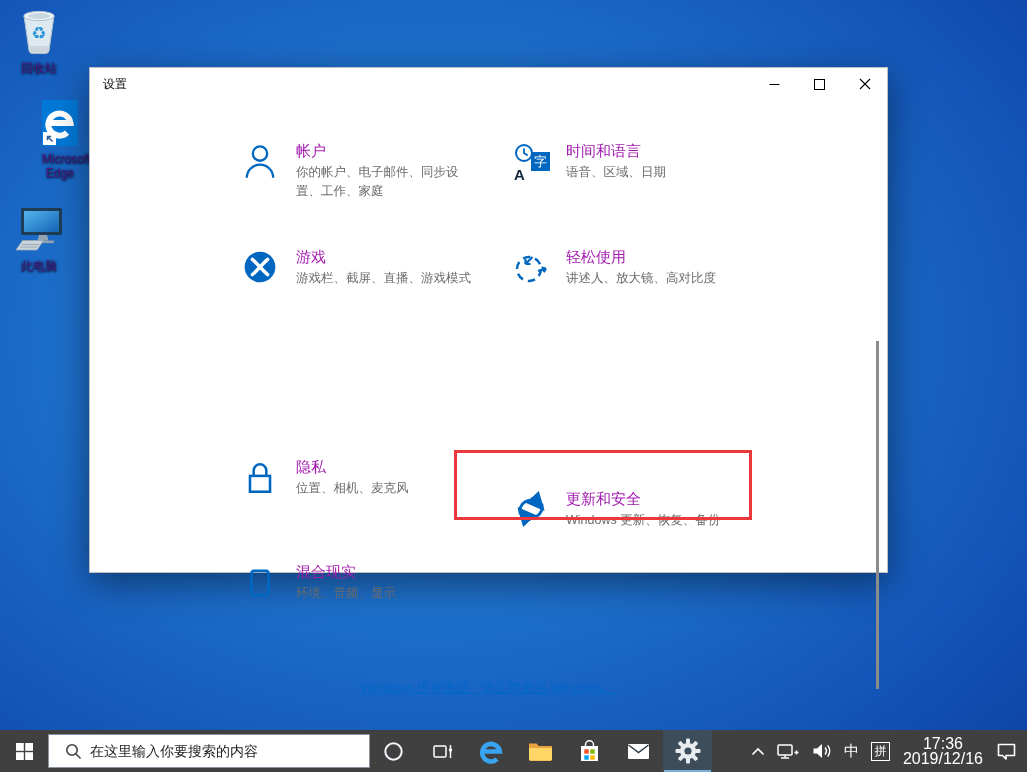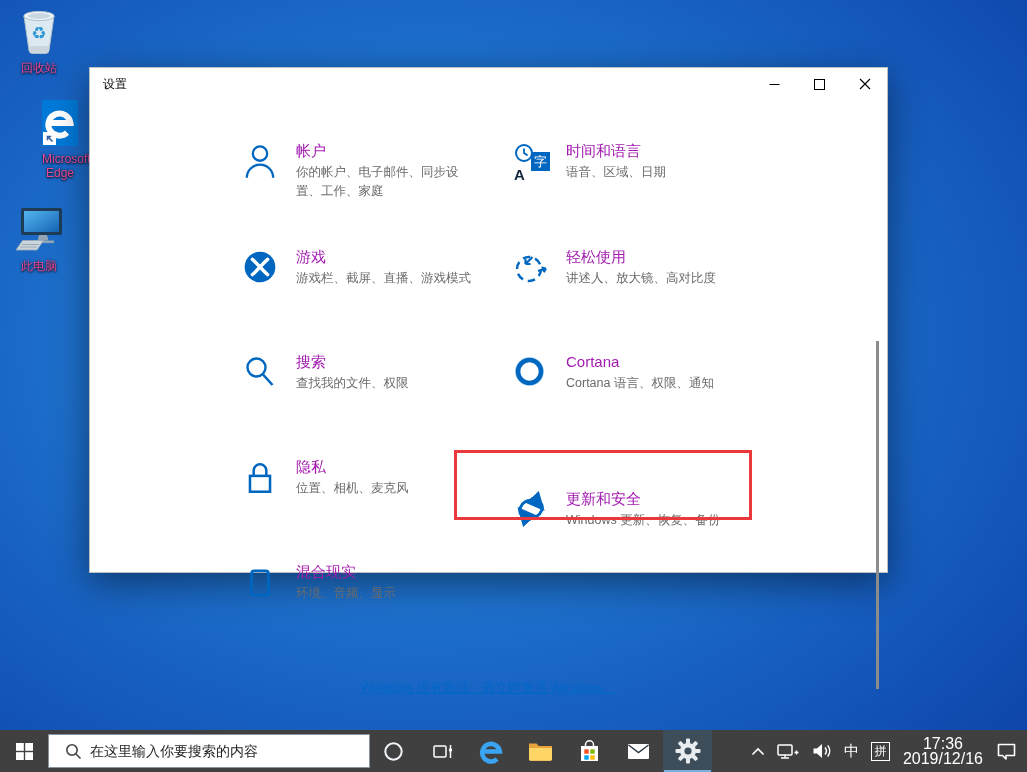--- a/index.html
+++ b/index.html
@@ -8,21 +8,21 @@
     font-family: "Liberation Sans", "DejaVu Sans", sans-serif;
     position: relative;
     background: radial-gradient(ellipse 950px 720px at 42% 44%,
       #2a85dc 0%, #1d6fcb 38%, #1355b8 66%, #0d41a4 88%, #0b3a97 100%);
   }
 
   
   .desktop-icon { position:absolute; width:78px; text-align:center; cursor:default; }
   .desktop-icon .art { height:52px; display:flex; align-items:center; justify-content:center; position:relative; }
   .desktop-icon .lbl {
-    margin-top:3px; color:#ec4899; font-size:12px; line-height:14px;
+    margin-top:3px; color:#4c1d95; font-size:12px; line-height:14px;
     text-shadow: 0 1px 2px rgba(0,0,0,.85), 0 0 3px rgba(0,0,0,.6);
   }
   #di-recycle { left:0; top:6px; }
   #di-edge    { left:0; top:97px;padding-left:42px; }
   #di-pc      { left:0; top:204px; }
   .recycle-wrap { position:relative; width:46px; height:50px; }
   .recycle-glyph { position:absolute; left:0; right:0; top:16px; text-align:center;
     color:#2f97d8; font-size:17px; font-family:"DejaVu Sans",sans-serif; }
   .edge-tile { width:46px; height:46px; background:#0079d8; position:relative;
     display:flex; align-items:center; justify-content:center; }
@@ -203,45 +203,21 @@
         <path d="M20.5 8 L13.5 15 M13.5 15 v-5 M13.5 15 h5" fill="none" stroke="#0067c0" stroke-width="2.2"></path>
         <path d="M26 22 l8 -2.5 M34 19.5 l-4.5 -0.8 M34 19.5 l-2.2 3.8" fill="none" stroke="#0067c0" stroke-width="2.2"></path>
       </svg>
     </div>
     <div class="tile-text">
       <div class="tile-title">轻松使用</div>
       <div class="tile-sub">讲述人、放大镜、高对比度</div>
     </div>
   </div>
 
-  <div class="tile" style="left:152px; top:284px;">
-    <div class="icon-box">
-      <svg width="36" height="36" viewBox="0 0 36 36">
-        <circle cx="14.5" cy="13.5" r="9" fill="none" stroke="#0067c0" stroke-width="2.4"></circle>
-        <line x1="21" y1="20.5" x2="30.5" y2="31" stroke="#0067c0" stroke-width="2.6"></line>
-      </svg>
-    </div>
-    <div class="tile-text">
-      <div class="tile-title">搜索</div>
-      <div class="tile-sub">查找我的文件、权限</div>
-    </div>
-  </div>
-
-  <div class="tile col2" style="left:422px; top:284px;">
-    <div class="icon-box">
-      <svg width="36" height="36" viewBox="0 0 36 36">
-        <circle cx="17.5" cy="17.5" r="13" fill="none" stroke="#bfe0f6" stroke-width="3"></circle>
-        <circle cx="17.5" cy="17.5" r="11.5" fill="none" stroke="#0067c0" stroke-width="4.6"></circle>
-      </svg>
-    </div>
-    <div class="tile-text">
-      <div class="tile-title">Cortana</div>
-      <div class="tile-sub">Cortana 语言、权限、通知</div>
-    </div>
-  </div>
+
 
   <div class="tile" style="left:152px; top:389px;">
     <div class="icon-box">
       <svg width="36" height="38" viewBox="0 0 34 36">
         <path d="M11 16 v-5 a6 6 0 0 1 12 0 v5" fill="none" stroke="#0067c0" stroke-width="2.4"></path>
         <rect x="7.5" y="16" width="19" height="15" fill="none" stroke="#0067c0" stroke-width="2.4"></rect>
       </svg>
     </div>
     <div class="tile-text">
       <div class="tile-title">隐私</div>

